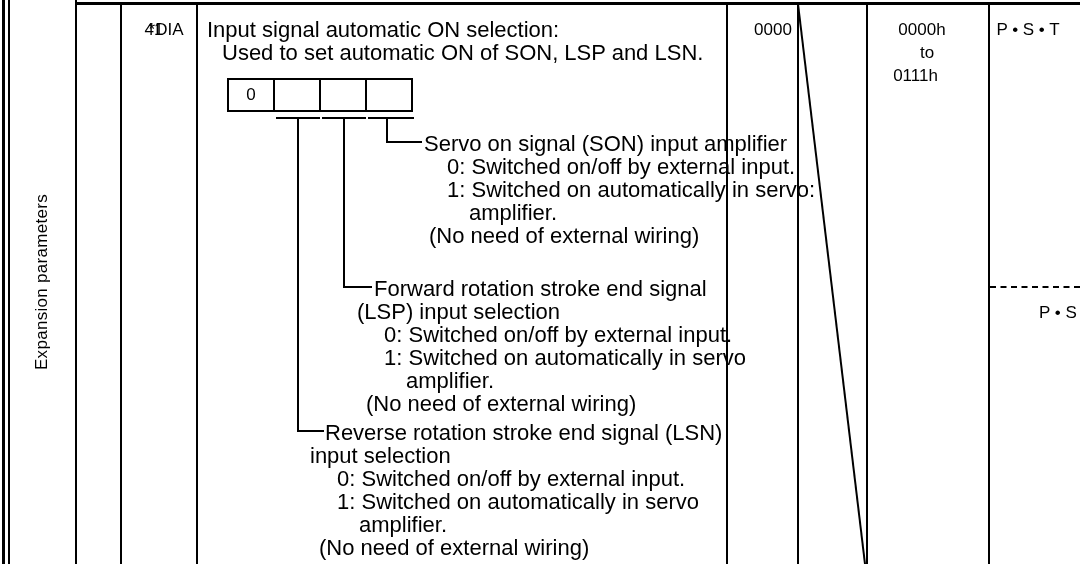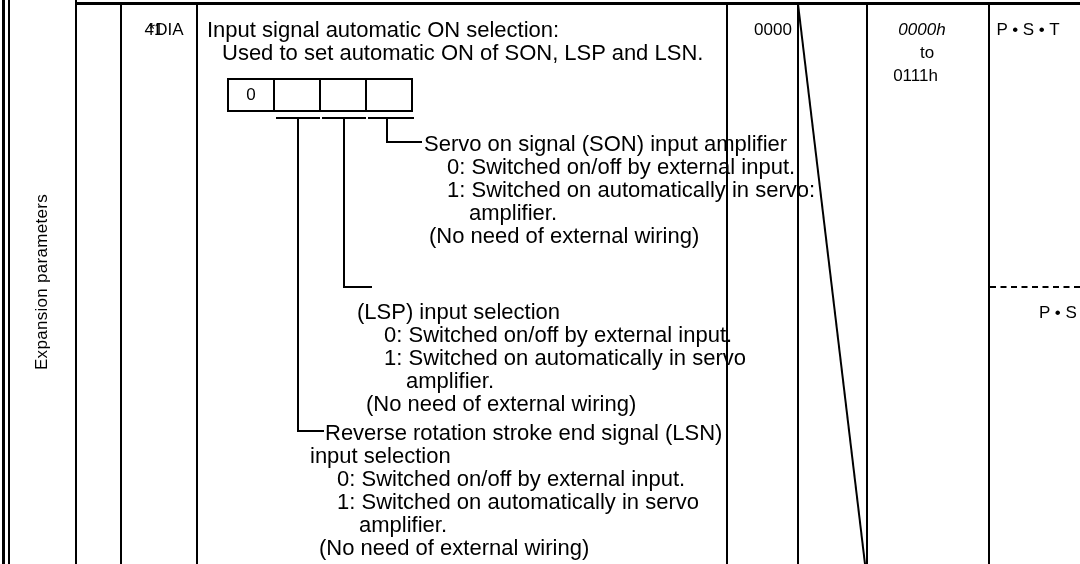--- a/index.html
+++ b/index.html
@@ -166,40 +166,41 @@
   <div class="seg h" style="left:368px; top:117px; width:46px;"></div>
   <div class="seg v" style="left:386px; top:117px; height:26px;"></div>
   <div class="seg h" style="left:386px; top:141px; width:36px;"></div>
 
   <div class="desc" style="left:424px; top:132px;">Servo on signal (SON) input amplifier</div>
   <div class="desc" style="left:447px; top:155px;">0: Switched on/off by external input.</div>
   <div class="desc" style="left:447px; top:178px;">1: Switched on automatically in servo:</div>
   <div class="desc" style="left:469px; top:201px;">amplifier.</div>
   <div class="desc" style="left:429px; top:224px;">(No need of external wiring)</div>
 
+  <div class="desc" style="left:374px; top:277px;">Forward rotation stroke end signal</div>
   <div class="desc" style="left:357px; top:300px;">(LSP) input selection</div>
   <div class="desc" style="left:384px; top:323px;">0: Switched on/off by external input.</div>
   <div class="desc" style="left:384px; top:346px;">1: Switched on automatically in servo</div>
   <div class="desc" style="left:406px; top:369px;">amplifier.</div>
   <div class="desc" style="left:366px; top:392px;">(No need of external wiring)</div>
 
   <div class="desc" style="left:325px; top:421px;">Reverse rotation stroke end signal (LSN)</div>
   <div class="desc" style="left:310px; top:444px;">input selection</div>
   <div class="desc" style="left:337px; top:467px;">0: Switched on/off by external input.</div>
   <div class="desc" style="left:337px; top:490px;">1: Switched on automatically in servo</div>
   <div class="desc" style="left:359px; top:513px;">amplifier.</div>
   <div class="desc" style="left:319px; top:536px;">(No need of external wiring)</div>
 
   <div class="init-cell" style="left:726px; top:18px; width:94px;">0000</div>
 
   <svg class="diagonal" style="left:797px; top:4px; width:69px; height:560px;" viewBox="0 0 69 560" preserveAspectRatio="none">
     <line x1="1" y1="0" x2="68" y2="560" stroke="#000000" stroke-width="2"></line>
   </svg>
 
-  <div class="range-cell" style="left:866px; top:18px; width:112px;font-style:italic;">0000h</div>
+  <div class="range-cell" style="left:866px; top:18px; width:112px;">0000h</div>
   <div class="range-cell" style="left:866px; top:41px; width:122px;text-align:center;">to</div>
   <div class="range-cell" style="left:866px; top:64px; width:99px;">0111h</div>
 
   <div class="appl-cell" style="left:988px; top:18px; width:80px;">P • S • T</div>
   <div class="dashline" style="left:990px; top:286px; width:90px;"></div>
   <div class="appl-cell" style="left:988px; top:301px; width:72px;padding-left:34px;">P • S</div>
 
 </div>
 
 </body></html>

